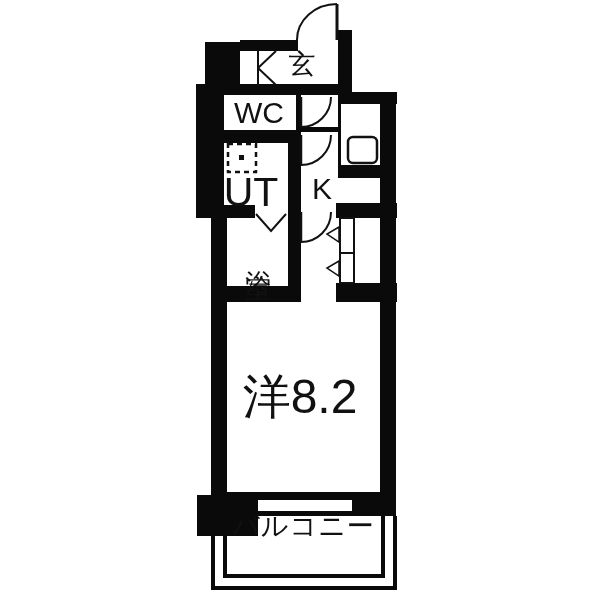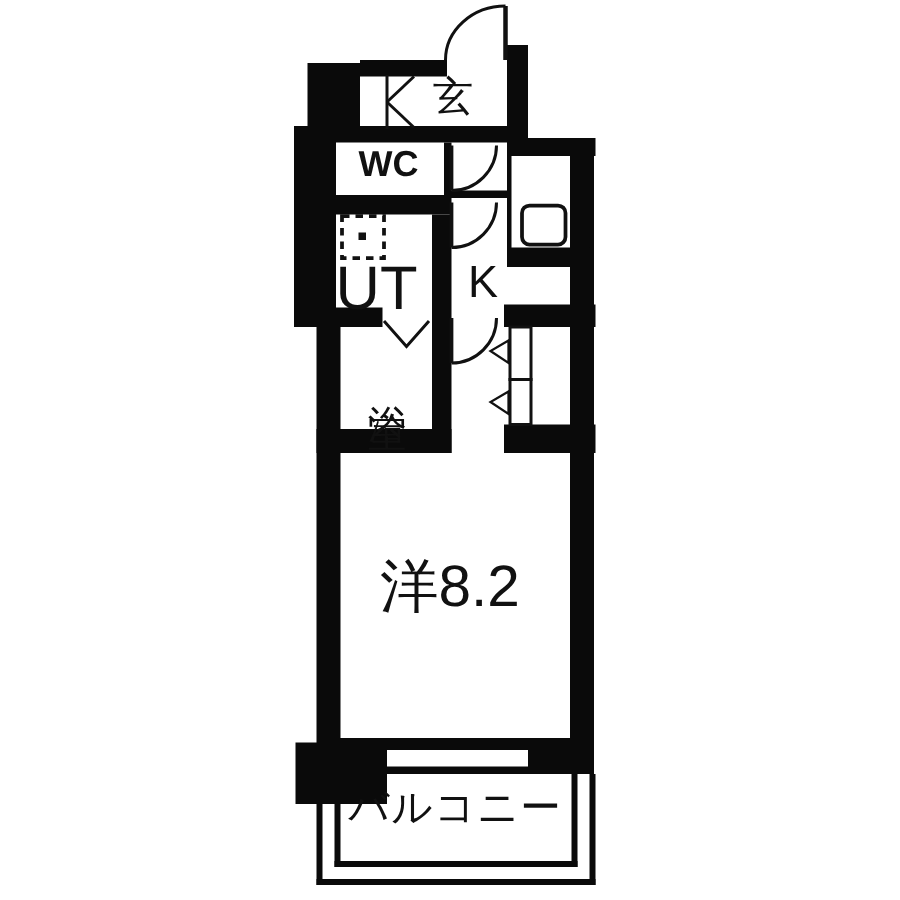--- a/index.html
+++ b/index.html
@@ -4,30 +4,30 @@
 <style>
   html,body{margin:0;padding:0;background:#ffffff;}
   .canvas{
     position:relative;width:600px;height:600px;background:#ffffff;overflow:hidden;
     font-family:"Liberation Sans","DejaVu Sans",sans-serif;color:#111;
   }
   .wall{position:absolute;background:var(--wall,#0a0a0a);}
   .whitebox{position:absolute;background:#ffffff;}
   .lbl{position:absolute;text-align:center;color:#111;line-height:1.05;}
   .lbl-genkan{left:282px;top:50px;width:40px;font-size:27px;}
-  .lbl-wc{left:222px;top:97px;width:74px;font-size:24px;font-weight:bold;}
+  .lbl-wc{left:222px;top:97px;width:74px;font-size:30px;}
   .lbl-ut{left:214px;top:171px;width:74px;font-size:41px;}
   .lbl-k{left:299px;top:173px;width:46px;font-size:30px;}
   .lbl-bath{
     left:240px;top:219px;width:36px;height:68px;font-size:26px;
     writing-mode:vertical-rl;text-orientation:upright;letter-spacing:4px;
     display:flex;align-items:center;justify-content:center;
   }
-  .lbl-room{left:207px;top:372px;width:186px;font-size:39px;}
-  .lbl-balcony{left:211px;top:524px;width:185px;font-size:27px;letter-spacing:1px;}
+  .lbl-room{left:207px;top:372px;width:186px;font-size:48px;}
+  .lbl-balcony{left:211px;top:512px;width:185px;font-size:27px;letter-spacing:1px;}
   svg.overlay{position:absolute;left:0;top:0;}
 </style>
 </head>
 <body>
 
 <div class="canvas">
 
   <div class="wall" style="left:205px;top:42px;width:35px;height:46px;"></div>
   <div class="wall" style="left:240px;top:40px;width:58px;height:11px;"></div>
   <div class="wall" style="left:338px;top:30px;width:14px;height:74px;"></div>

